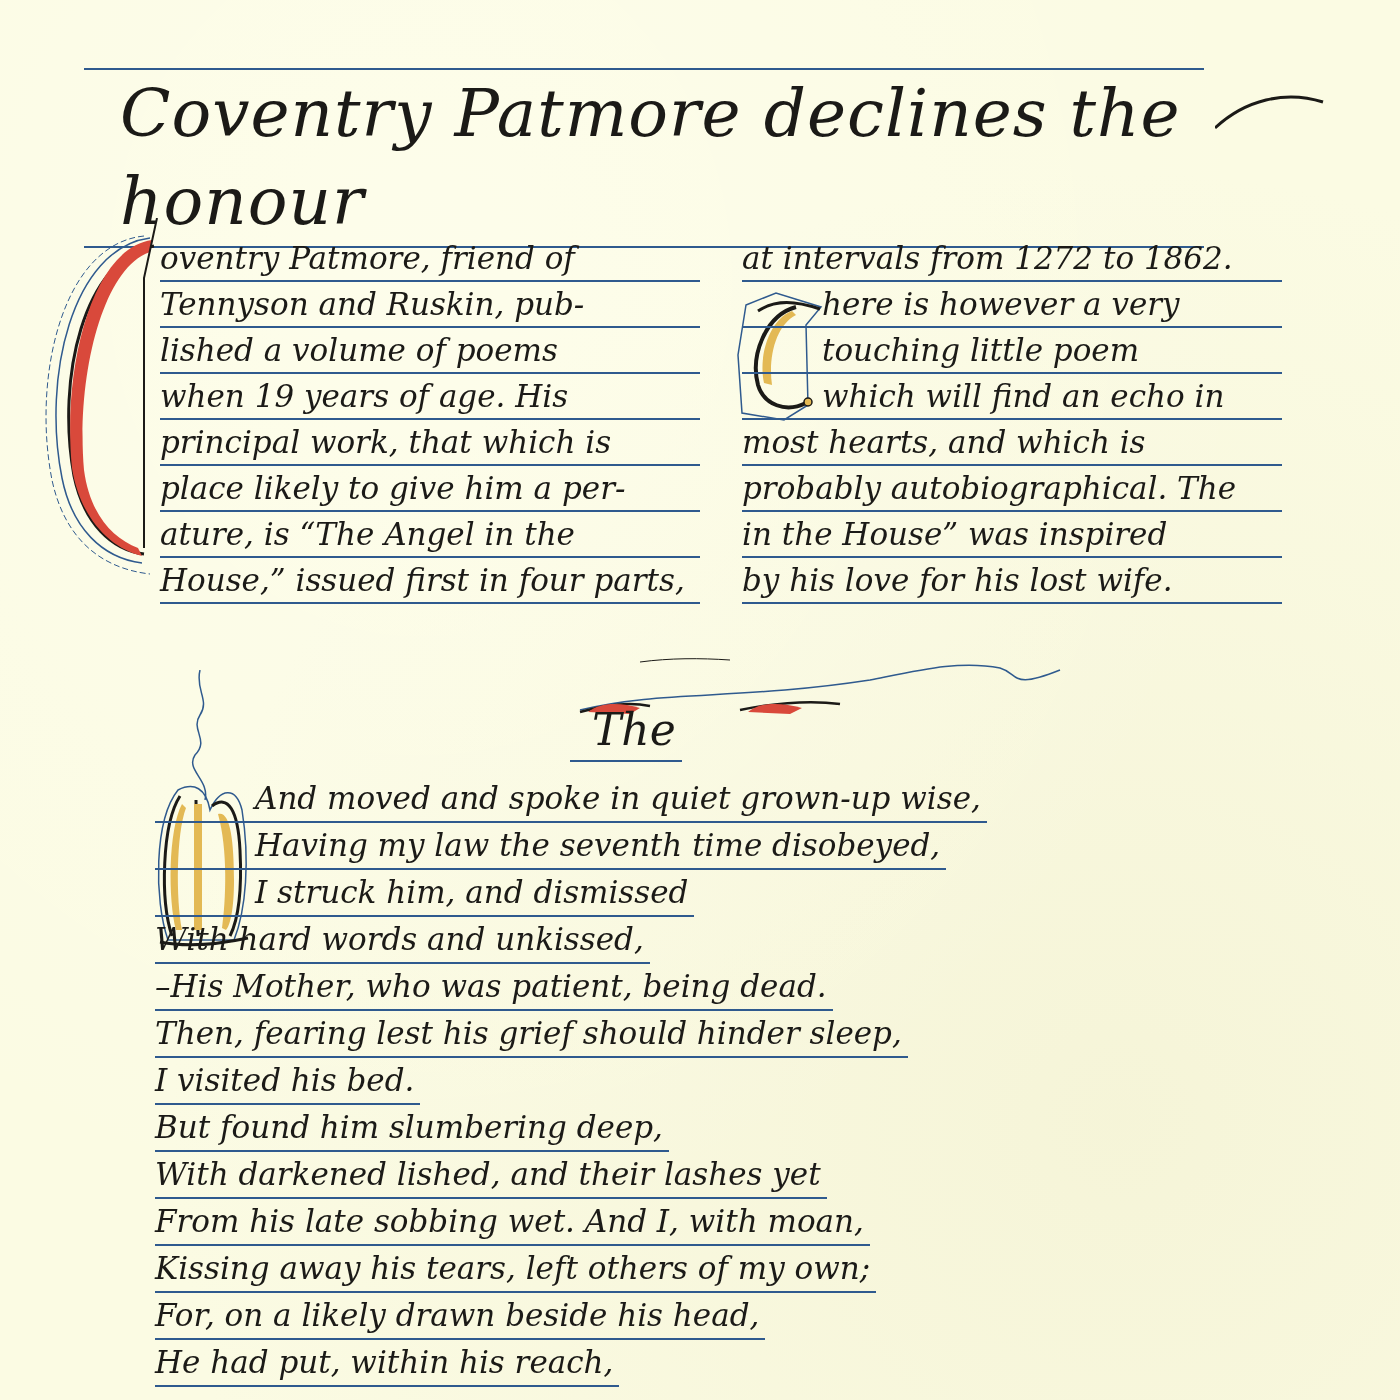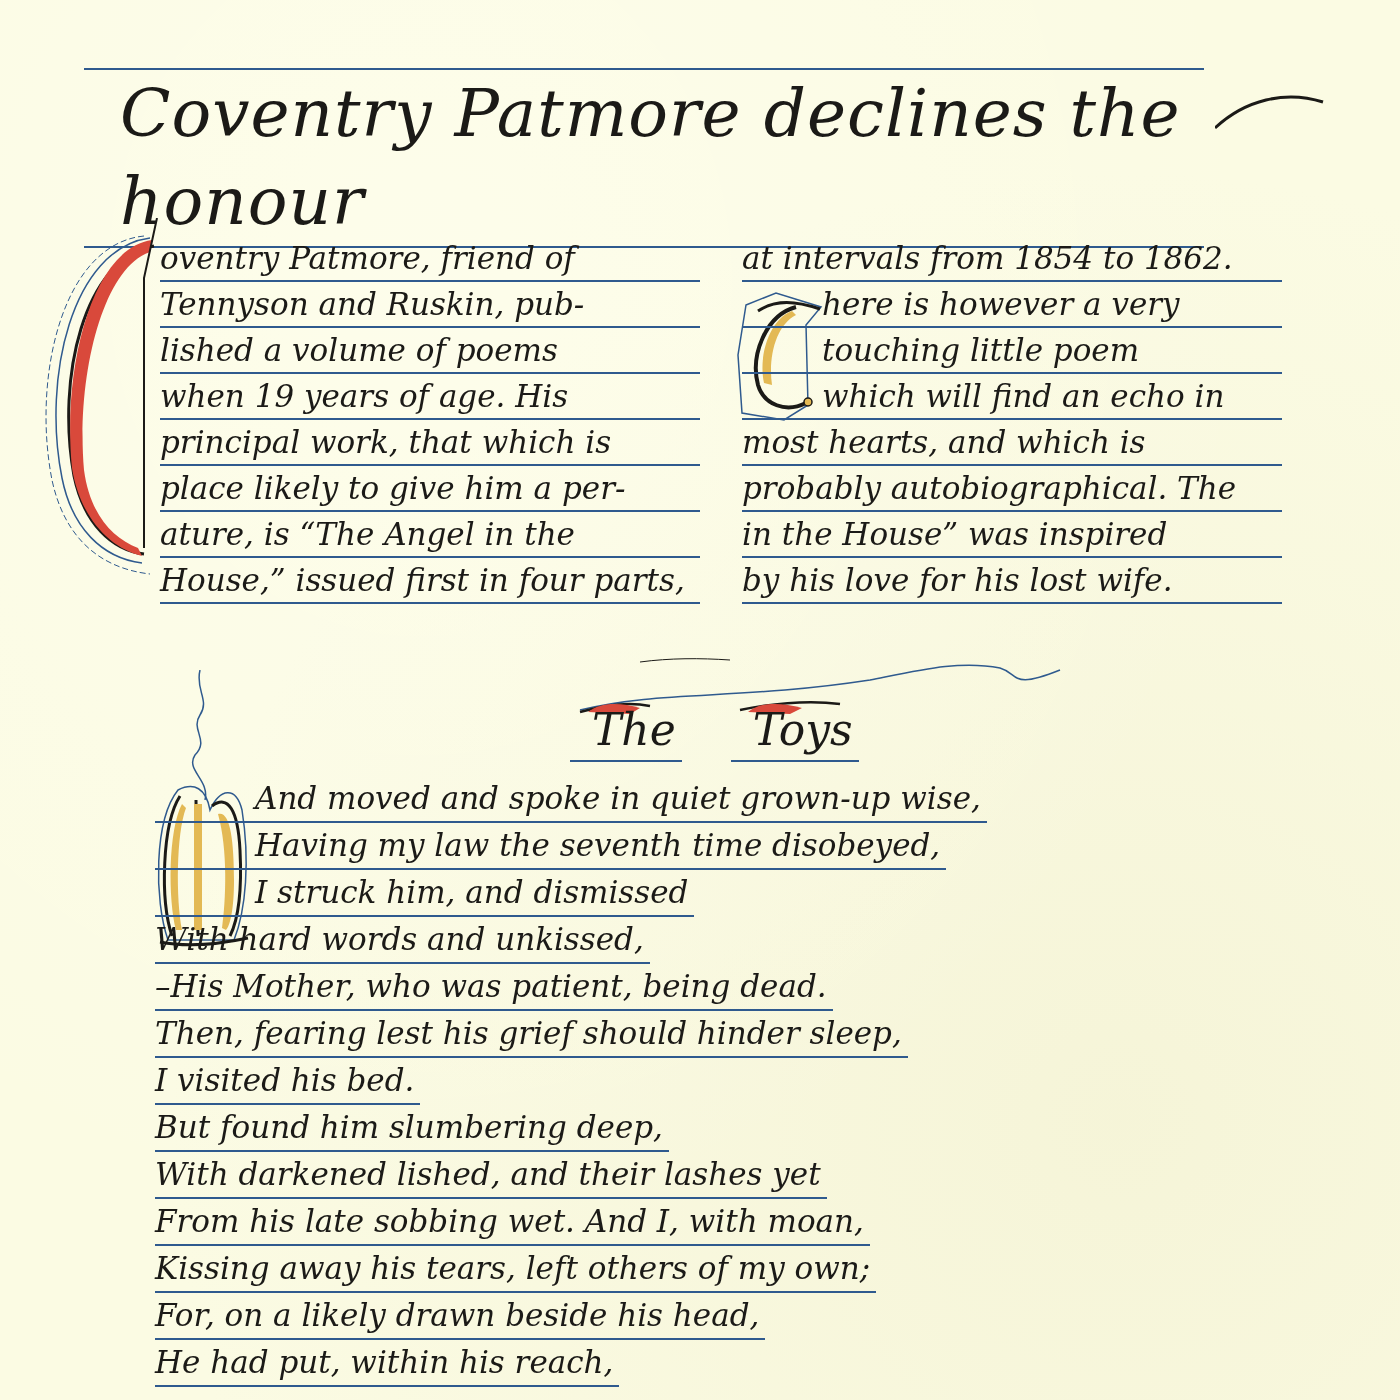--- a/index.html
+++ b/index.html
@@ -43,21 +43,21 @@
   .col .ruled { display: block; height: 44px; }
   .col-left { left: 132px; width: 540px; margin-left: 28px; }
   .col-right { left: 742px; width: 540px; }
   .col-right .indent { padding-left: 80px; }
   .dropcap-c1 { position: absolute; left: 32px; top: 218px; width: 150px; height: 360px; }
   .dropcap-c2 { position: absolute; left: 736px; top: 285px; width: 90px; height: 140px; }
   
   .poem-title {
     position: absolute; left: 570px; top: 700px;
     font-size: 44px; line-height: 60px; font-style: italic;
-    display: flex; gap: 49px;
+    display: flex; gap: 36px;
   }
   .poem-title span { border-bottom: 2px solid #2f5a8e; padding: 0 6px 0 22px; }
   .pt-flourish { position: absolute; left: 540px; top: 650px; width: 560px; height: 90px; }
   .squiggle { position: absolute; left: 170px; top: 670px; width: 70px; height: 130px; }
   
   .poem {
     position: absolute; left: 155px; top: 776px;
     font-size: 31px; line-height: 45px;
   }
   .poem .ruled { display: table; height: 44px; padding-right: 6px; }
@@ -97,21 +97,21 @@
 
   <svg class="dropcap-c2" viewBox="0 0 90 140">
     <path d="M10 20 L40 8 L85 22 L70 40 L72 120 L48 135 L6 128 L2 70 Z" stroke="#2f5a8e" stroke-width="1.5" fill="none"></path>
     <path d="M60 22 C30 30, 14 70, 22 100 C28 120, 50 128, 70 118" stroke="#1b1a17" stroke-width="4" fill="none"></path>
     <path d="M56 26 C34 34, 22 70, 28 98 L36 100 C32 72, 40 40, 60 30 Z" fill="#e3b954"></path>
     <path d="M22 26 C40 14, 60 16, 84 24" stroke="#1b1a17" stroke-width="3" fill="none"></path>
     <circle cx="72" cy="117" r="4" fill="#e3b954" stroke="#1b1a17" stroke-width="1.5"></circle>
   </svg>
 
   <div class="col col-right">
-    <span class="ruled">at intervals from 1854 to 1862.</span>
+    <span class="ruled">at intervals from 1272 to 1862.</span>
     <span class="ruled indent">here is however a very</span>
     <span class="ruled indent">touching little poem</span>
     <span class="ruled indent">which will find an echo in</span>
     <span class="ruled">most hearts, and which is</span>
     <span class="ruled">probably autobiographical.  The</span>
     <span class="ruled">in the House” was inspired</span>
     <span class="ruled">by his love for his lost wife.</span>
   </div>
 
   <svg class="pt-flourish" viewBox="0 0 560 90">
@@ -120,21 +120,20 @@
     <path d="M40 62 C70 54, 90 52, 110 56 M200 60 C240 52, 270 50, 300 54" stroke="#1b1a17" stroke-width="2.5" fill="none"></path>
     <path d="M48 62 C60 52, 80 52, 100 58 L90 64 Z" fill="#d9493b"></path>
     <path d="M208 62 C220 52, 240 52, 262 58 L250 64 Z" fill="#d9493b"></path>
   </svg>
   <svg class="squiggle" viewBox="0 0 70 130">
     <path d="M30 0 C25 20, 40 30, 30 45 C20 60, 40 70, 25 85 C15 100, 40 110, 35 130" stroke="#2f5a8e" stroke-width="1.5" fill="none"></path>
   </svg>
 
   <div class="poem-title">
     <span>The</span>
-    <span>Toys</span>
   </div>
 
   <svg class="dropcap-m" viewBox="0 0 100 170">
     <path d="M18 160 C4 120, 4 40, 28 10 C44 2, 56 8, 60 30 C70 8, 86 6, 92 30 C100 80, 96 130, 84 160 Z" stroke="#2f5a8e" stroke-width="1.5" fill="none"></path>
     <path d="M22 156 C10 120, 12 44, 30 16 M46 20 L48 156 M62 26 C78 14, 88 30, 90 70 C92 110, 88 140, 80 156" stroke="#1b1a17" stroke-width="3" fill="none"></path>
     <path d="M26 150 C18 120, 18 50, 32 24 L36 28 C26 54, 26 120, 32 150 Z" fill="#e3b954"></path>
     <path d="M44 24 L52 24 L52 150 L44 150 Z" fill="#e3b954"></path>
     <path d="M68 34 C80 30, 84 60, 84 100 C84 130, 80 146, 76 150 L72 148 C76 120, 78 70, 68 34 Z" fill="#e3b954"></path>
     <path d="M10 162 C40 168, 70 164, 98 158" stroke="#1b1a17" stroke-width="3" fill="none"></path>
   </svg>

